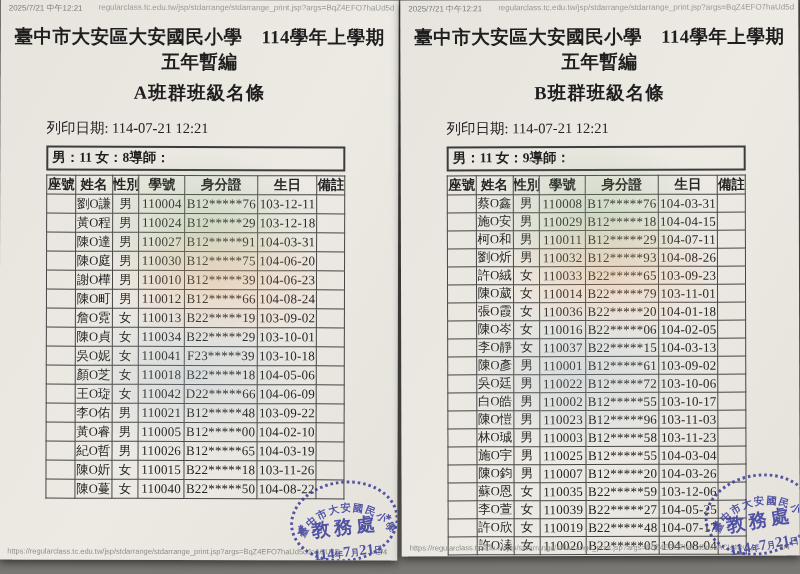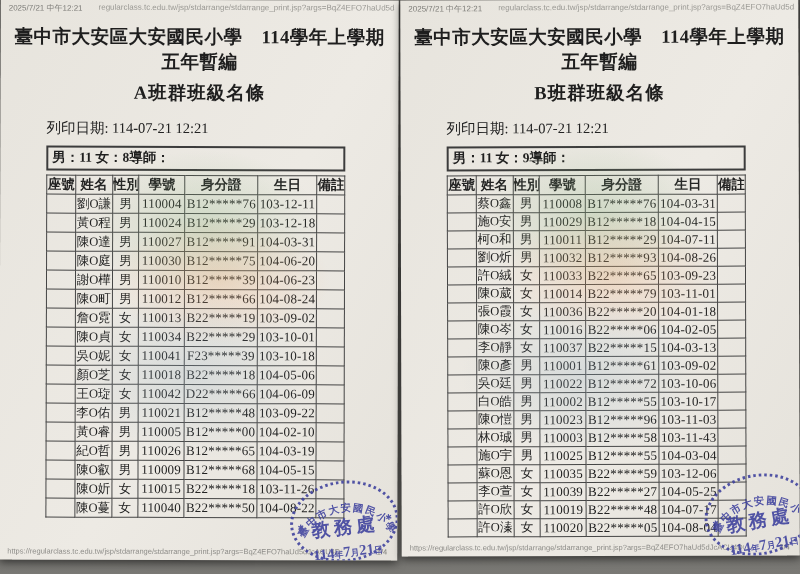--- a/index.html
+++ b/index.html
@@ -245,29 +245,20 @@
               <td class="num">104-02-10</td>
               <td></td>
             </tr>
             <tr>
               <td></td>
               <td>紀O哲</td>
               <td>男</td>
               <td class="num">110026</td>
               <td class="num">B12*****65</td>
               <td class="num">104-03-19</td>
-              <td></td>
-            </tr>
-            <tr>
-              <td></td>
-              <td>陳O叡</td>
-              <td>男</td>
-              <td class="num">110009</td>
-              <td class="num">B12*****68</td>
-              <td class="num">104-05-15</td>
               <td></td>
             </tr>
             <tr>
               <td></td>
               <td>陳O妡</td>
               <td>女</td>
               <td class="num">110015</td>
               <td class="num">B22*****18</td>
               <td class="num">103-11-26</td>
               <td></td>
@@ -469,30 +460,39 @@
               <td class="num">B12*****96</td>
               <td class="num">103-11-03</td>
               <td></td>
             </tr>
             <tr>
               <td></td>
               <td>林O珹</td>
               <td>男</td>
               <td class="num">110003</td>
               <td class="num">B12*****58</td>
-              <td class="num">103-11-43</td>
+              <td class="num">103-11-23</td>
               <td></td>
             </tr>
             <tr>
               <td></td>
               <td>施O宇</td>
               <td>男</td>
               <td class="num">110025</td>
               <td class="num">B12*****55</td>
               <td class="num">104-03-04</td>
+              <td></td>
+            </tr>
+            <tr>
+              <td></td>
+              <td>陳O鈞</td>
+              <td>男</td>
+              <td class="num">110007</td>
+              <td class="num">B12*****20</td>
+              <td class="num">104-03-26</td>
               <td></td>
             </tr>
             <tr>
               <td></td>
               <td>蘇O恩</td>
               <td>女</td>
               <td class="num">110035</td>
               <td class="num">B22*****59</td>
               <td class="num">103-12-06</td>
               <td></td>

